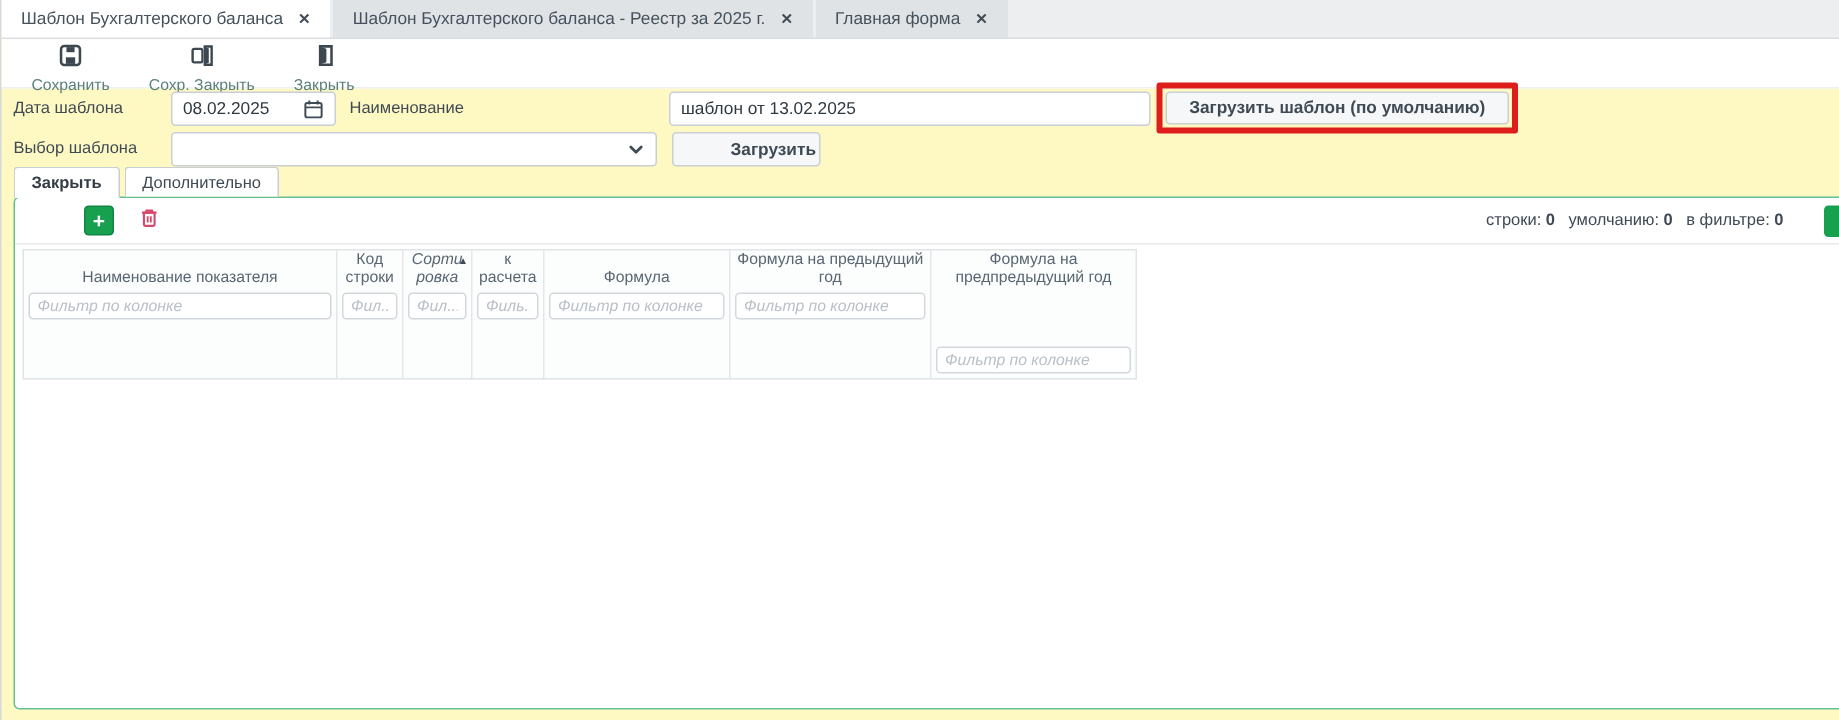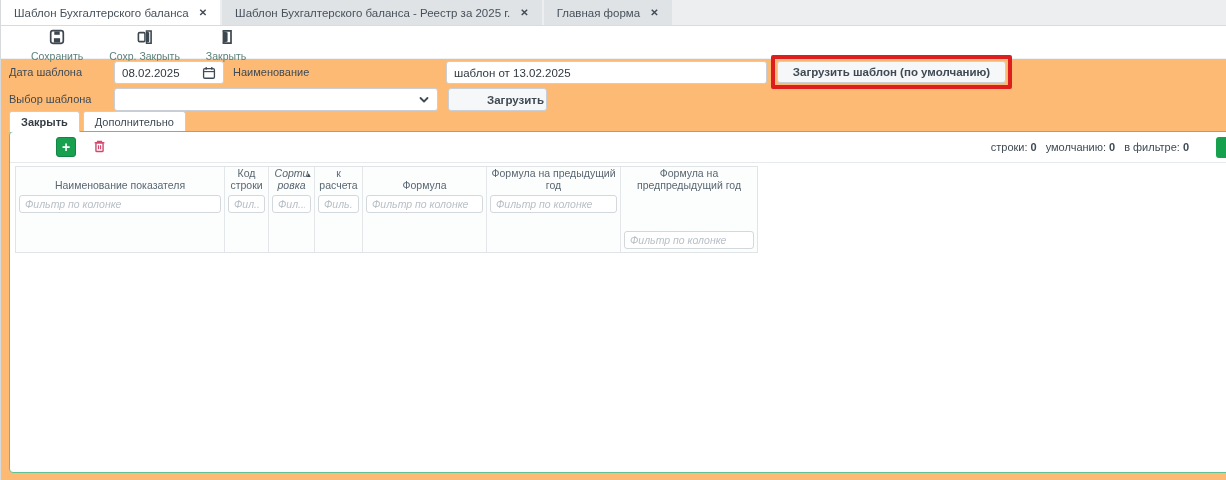--- a/index.html
+++ b/index.html
@@ -1,31 +1,31 @@
 <!DOCTYPE html>
 <html><head>
 <meta charset="utf-8">
 <style>
   * { margin:0; padding:0; box-sizing:border-box; }
   html,body { background:#fff; }
   body { font-family:"Liberation Sans", sans-serif; }
-  #app { position:relative; width:1226px; height:480px; overflow:hidden; background:#fdba74;
+  #app { position:relative; width:1226px; height:480px; overflow:hidden; background:#fef9c3;
          border-left:1px solid #d6dadd; }
 
   
   .tabbar { position:absolute; top:0; left:0; right:0; height:26px; background:#eceef0;
             border-bottom:1px solid #d8dcdf; display:flex; align-items:stretch; }
   .wtab { display:flex; align-items:center; padding:0 13px; margin-right:2px; cursor:default;
           background:#dfe3e6; font-size:11.5px; color:#46515b; white-space:nowrap; }
   .wtab.active { background:#fff; }
   .wtab .x { margin-left:10px; font-size:10px; font-weight:700; color:#414b55; }
 
   
   .toolbar { position:absolute; top:26px; left:0; right:0; height:33px; background:#fff;
-             border-bottom:1px solid #eef0f2; display:flex; align-items:flex-start; padding-left:30px; gap:26px; }
+             border-bottom:1px solid #eef0f2; display:flex; align-items:flex-start; padding-left:20px; gap:26px; }
   .tbtn { display:flex; flex-direction:column; align-items:center; gap:1px; padding-top:3px; color:#3d4750; }
   .tbtn .tlabel { font-size:10.5px; color:#5b807a; white-space:nowrap; }
 
   
   .flabel { position:absolute; font-size:11px; color:#3f4a54; white-space:nowrap; }
   .inp { position:absolute; height:23px; border:1px solid #c9cfd4; border-radius:3px; background:#fff;
          font-size:11.5px; color:#2f3841; display:flex; align-items:center; padding:0 7px; }
   .btn { position:absolute; height:23px; background:#f6f7f8; border:1px solid #c9cfd4; border-radius:3px;
          font-size:11.5px; color:#3f4a54; display:flex; align-items:center; justify-content:center; cursor:default;font-weight:bold; }
   .inp .icon-right { margin-left:auto; display:flex; align-items:center; }

